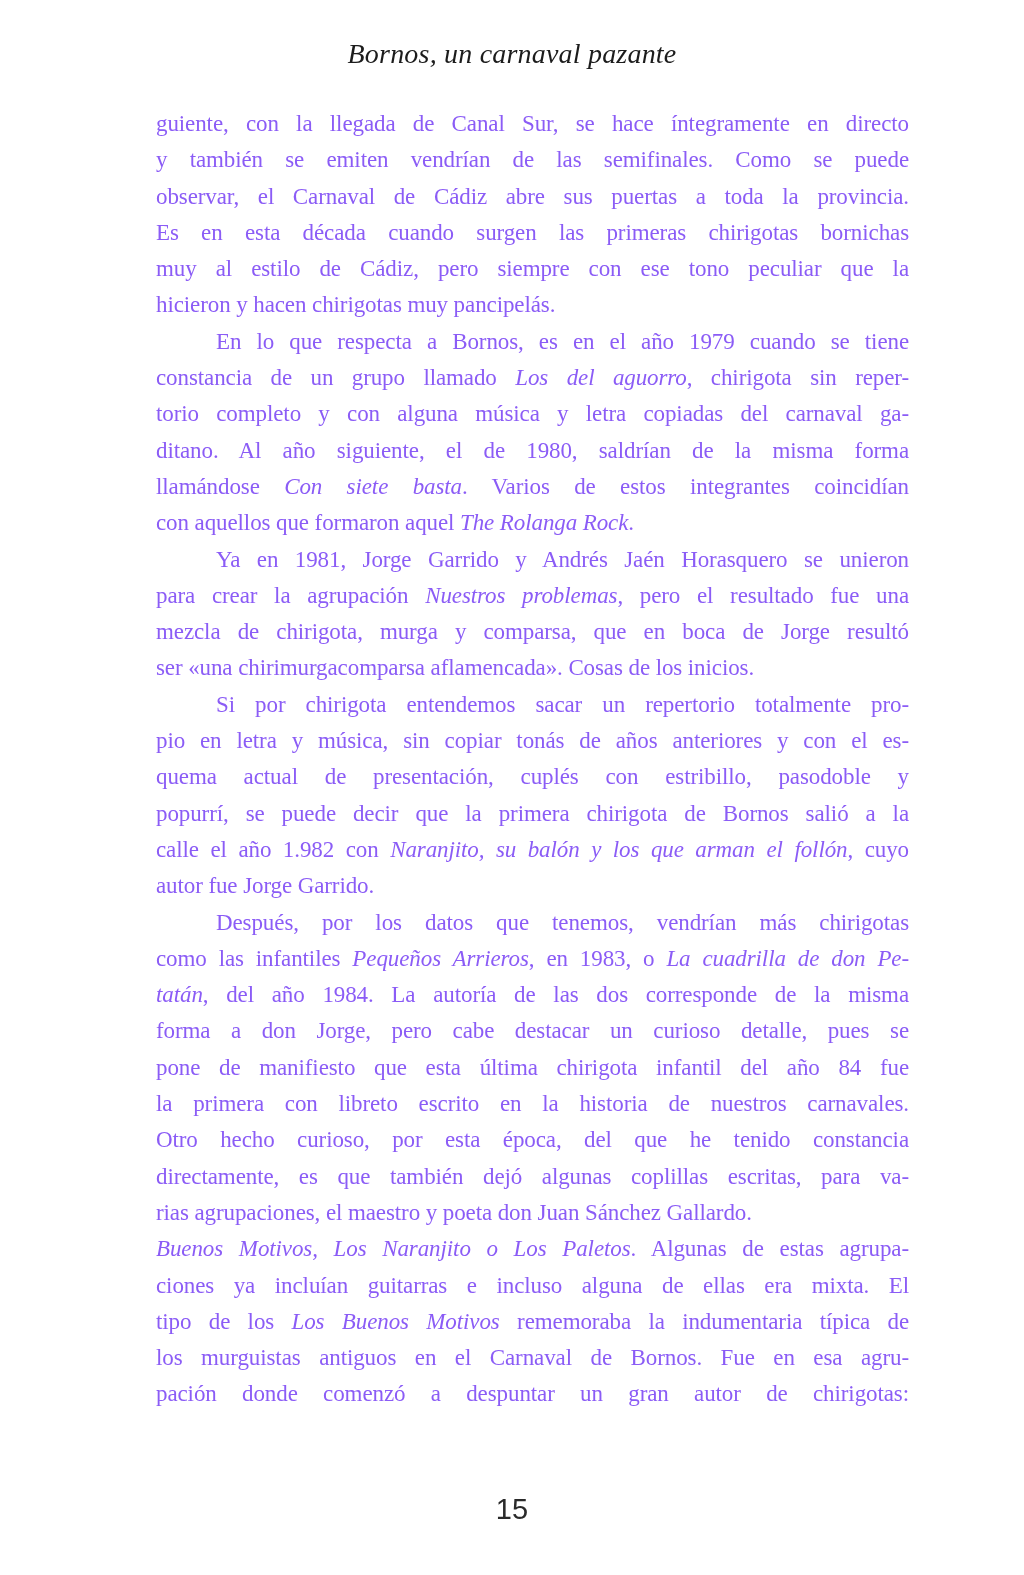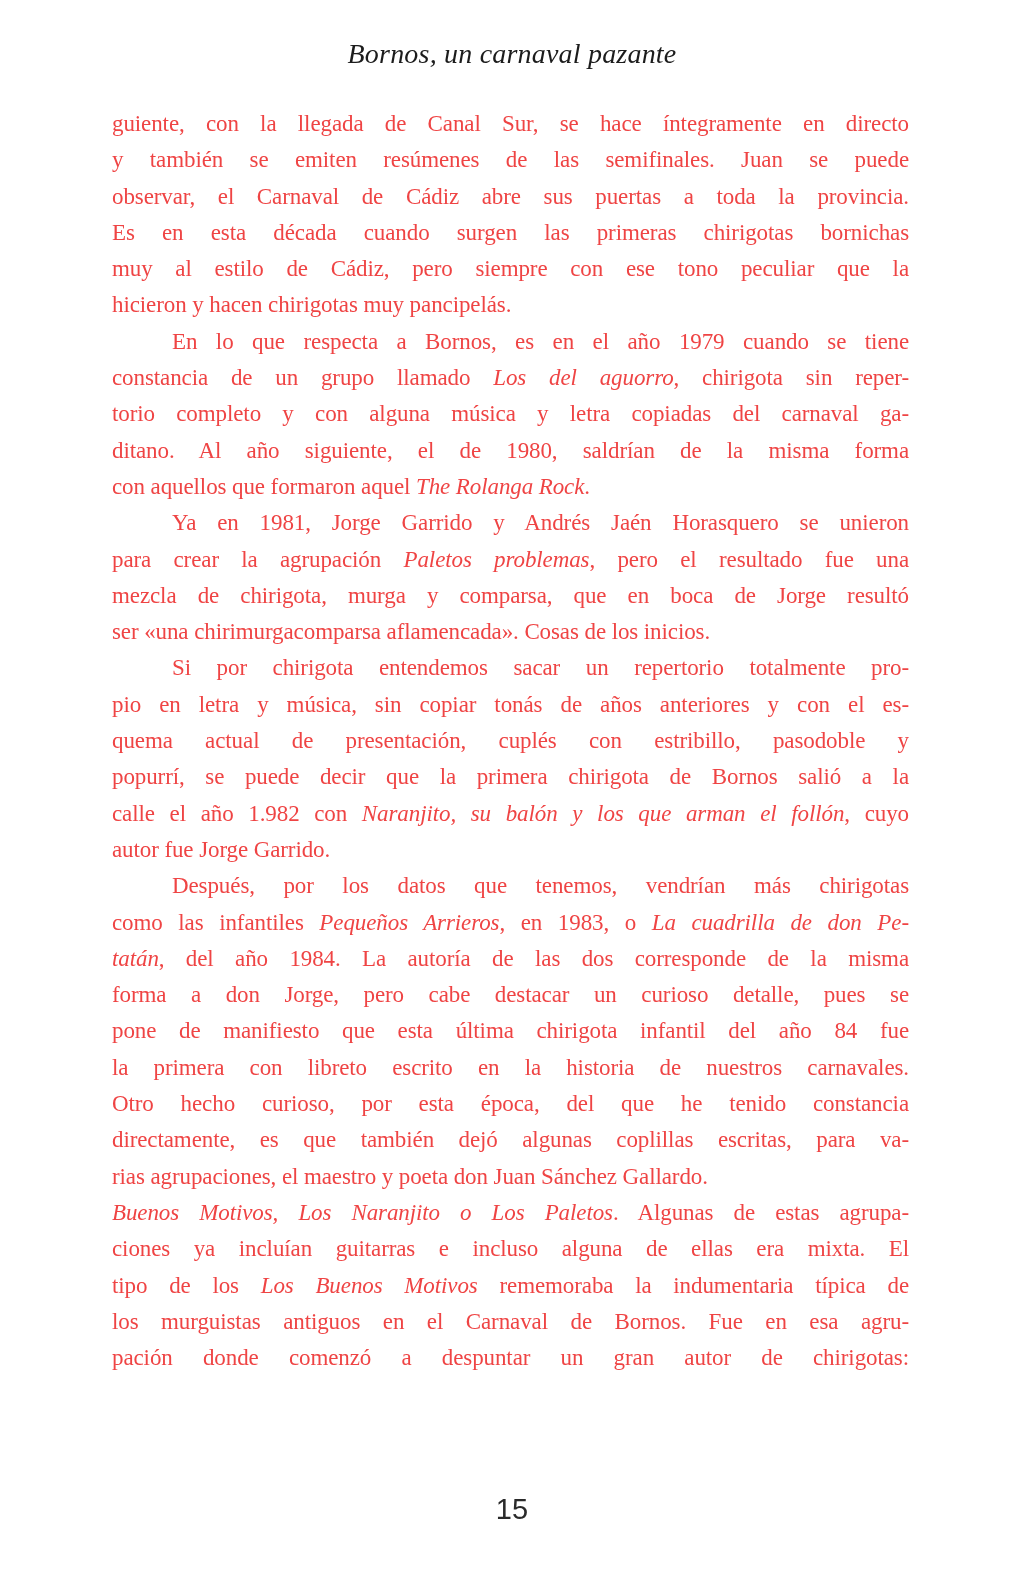--- a/index.html
+++ b/index.html
@@ -30,21 +30,22 @@
     left: 112px;
     width: 797px;
   }
   .line {
     font-size: 23px;
     line-height: 36.3px;
     text-align: justify;
     text-align-last: justify;
     letter-spacing: -0.1px;
     white-space: nowrap; 
-    color: #ef4444;
+    color: #8b5cf6;
+    margin-left: 44px;
   }
   .line { white-space: normal; }
   .line.end { text-align-last: left; }
   .line.indent { text-indent: 60px; }
   .it { font-style: italic; }
   .page-number {
     position: absolute;
     top: 1493px;
     left: 0;
     width: 100%;
@@ -55,32 +56,33 @@
   }
 </style>
 </head>
 <body>
 
 <div class="book-page">
   <div class="running-head">Bornos, un carnaval pazante</div>
 
   <div class="body-text">
       <div class="line"><span>guiente, con la llegada de Canal Sur, se hace íntegramente en directo</span></div>
-      <div class="line"><span>y también se emiten resúmenes de las semifinales. Juan se puede</span></div>
+      <div class="line"><span>y también se emiten vendrían de las semifinales. Como se puede</span></div>
       <div class="line"><span>observar, el Carnaval de Cádiz abre sus puertas a toda la provincia.</span></div>
       <div class="line"><span>Es en esta década cuando surgen las primeras chirigotas bornichas</span></div>
       <div class="line"><span>muy al estilo de Cádiz, pero siempre con ese tono peculiar que la</span></div>
       <div class="line end"><span>hicieron y hacen chirigotas muy pancipelás.</span></div>
       <div class="line indent"><span>En lo que respecta a Bornos, es en el año 1979 cuando se tiene</span></div>
       <div class="line"><span>constancia de un grupo llamado </span><span class="it">Los del aguorro</span><span>, chirigota sin reper-</span></div>
       <div class="line"><span>torio completo y con alguna música y letra copiadas del carnaval ga-</span></div>
       <div class="line"><span>ditano. Al año siguiente, el de 1980, saldrían de la misma forma</span></div>
+      <div class="line"><span>llamándose </span><span class="it">Con siete basta</span><span>. Varios de estos integrantes coincidían</span></div>
       <div class="line end"><span>con aquellos que formaron aquel </span><span class="it">The Rolanga Rock</span><span>.</span></div>
       <div class="line indent"><span>Ya en 1981, Jorge Garrido y Andrés Jaén Horasquero se unieron</span></div>
-      <div class="line"><span>para crear la agrupación </span><span class="it">Paletos problemas</span><span>, pero el resultado fue una</span></div>
+      <div class="line"><span>para crear la agrupación </span><span class="it">Nuestros problemas</span><span>, pero el resultado fue una</span></div>
       <div class="line"><span>mezcla de chirigota, murga y comparsa, que en boca de Jorge resultó</span></div>
       <div class="line end"><span>ser «una chirimurgacomparsa aflamencada». Cosas de los inicios.</span></div>
       <div class="line indent"><span>Si por chirigota entendemos sacar un repertorio totalmente pro-</span></div>
       <div class="line"><span>pio en letra y música, sin copiar tonás de años anteriores y con el es-</span></div>
       <div class="line"><span>quema actual de presentación, cuplés con estribillo, pasodoble y</span></div>
       <div class="line"><span>popurrí, se puede decir que la primera chirigota de Bornos salió a la</span></div>
       <div class="line"><span>calle el año 1.982 con </span><span class="it">Naranjito, su balón y los que arman el follón</span><span>, cuyo</span></div>
       <div class="line end"><span>autor fue Jorge Garrido.</span></div>
       <div class="line indent"><span>Después, por los datos que tenemos, vendrían más chirigotas</span></div>
       <div class="line"><span>como las infantiles </span><span class="it">Pequeños Arrieros</span><span>, en 1983, o </span><span class="it">La cuadrilla de don Pe-</span></div>

